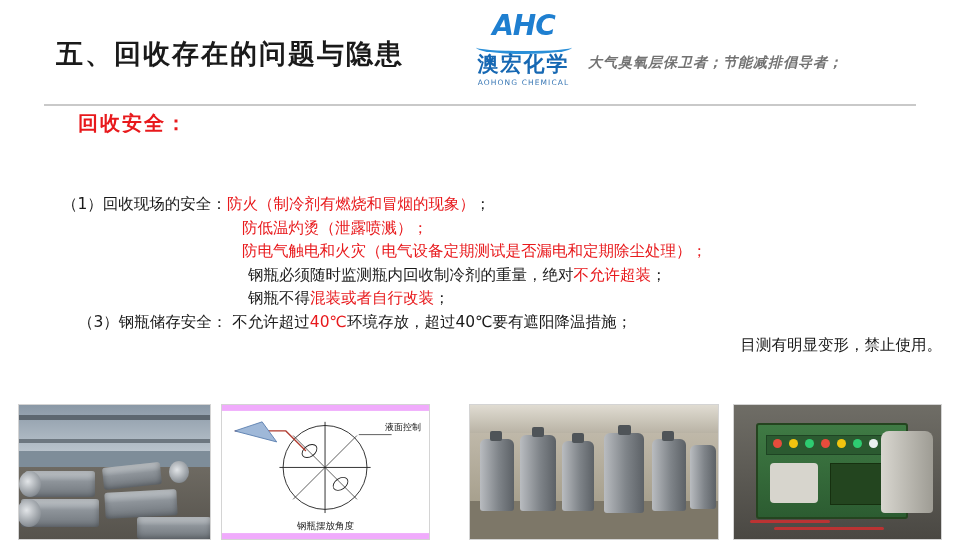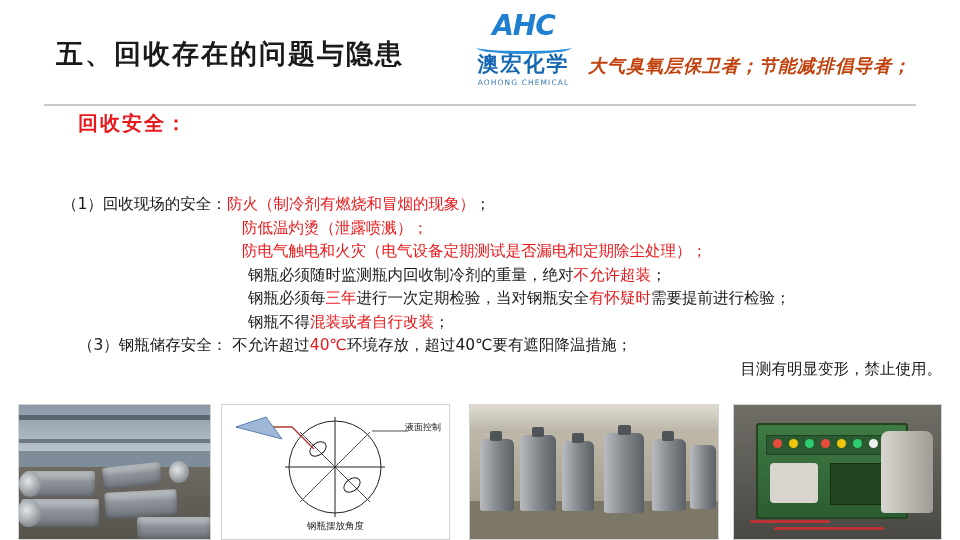--- a/index.html
+++ b/index.html
@@ -84,22 +84,22 @@
     margin-top: 2px;
   }
 
   .slogan {
     position: absolute;
     left: 588px;
     top: 54px;
     font-family: "DejaVu Serif", "Liberation Serif", serif;
     font-weight: bold;
     font-style: italic;
-    font-size: 18px;
-    color: #c2410c;
+    font-size: 14px;
+    color: #737373;
     letter-spacing: 1px;
     white-space: nowrap;
   }
 
   
   .section-head {
     position: absolute;
     left: 78px;
     top: 110px;
     font-family: "DejaVu Serif", "Liberation Serif", serif;
@@ -145,21 +145,21 @@
   }
   .photo {
     position: absolute;
     top: 0;
     height: 136px;
     overflow: hidden;
     border: 1px solid #d4d4d4;
     box-sizing: border-box;
   }
   .p1 { left: 0;   width: 193px; }
-  .p2 { left: 203px; width: 229px; background:#e5e5e5; }
+  .p2 { left: 203px; width: 209px; background:#f0abfc; }
   .p3 { left: 451px; width: 250px; }
   .p4 { left: 715px; width: 209px; }
 
   
   .p1 .sky { position:absolute; left:0; top:0; width:100%; height:46px; background:linear-gradient(#8a98a6,#b9c3cc); }
   .p1 .beam { position:absolute; left:0; top:10px; width:100%; height:5px; background:#5d6770; }
   .p1 .beam2 { position:absolute; left:0; top:34px; width:100%; height:4px; background:#6d7780; }
   .p1 .wall { position:absolute; left:0; top:46px; width:100%; height:16px; background:#7e8d99; }
   .p1 .ground { position:absolute; left:0; top:62px; width:100%; height:74px; background:linear-gradient(#6e6a62,#55524c); }
   .p1 .cyl { position:absolute; border-radius:3px; background:linear-gradient(180deg,#cfd4d8,#8e949a 40%,#6f757b); box-shadow:inset 0 0 6px rgba(0,0,0,.35); }
@@ -201,21 +201,20 @@
 
   <div class="slogan">大气臭氧层保卫者；节能减排倡导者；</div>
 
   <div class="section-head">回收安全：</div>
 
   <div class="body-block" id="content-body">
       <div class="line ind-0"><span class="black">（1）回收现场的安全：</span><span class="red">防火（制冷剂有燃烧和冒烟的现象）</span><span class="black">；</span></div>
       <div class="line ind-2"><span class="red">防低温灼烫（泄露喷溅）；</span></div>
       <div class="line ind-2"><span class="red">防电气触电和火灾（电气设备定期测试是否漏电和定期除尘处理）；</span></div>
       <div class="line ind-3"><span class="black">钢瓶必须随时监测瓶内回收制冷剂的重量，绝对</span><span class="red">不允许超装</span><span class="black">；</span></div>
-      <div class="line ind-3"><span class="black">钢瓶必须每</span><span class="red">三年</span><span class="black">进行一次定期检验，当对钢瓶安全</span><span class="red">有怀疑时</span><span class="black">需要提前进行检验；</span></div>
       <div class="line ind-3"><span class="black">钢瓶不得</span><span class="red">混装或者自行改装</span><span class="black">；</span></div>
       <div class="line ind-1"><span class="black">（3）钢瓶储存安全：  不允许超过</span><span class="red">40℃</span><span class="black">环境存放，超过40℃要有遮阳降温措施；</span></div>
       <div class="line ind-4"><span class="black">目测有明显变形，禁止使用。</span></div>
     </div>
 
   <div class="photos">
 
     <div class="photo p1">
       <div class="sky"></div>
         <div class="beam"></div>

